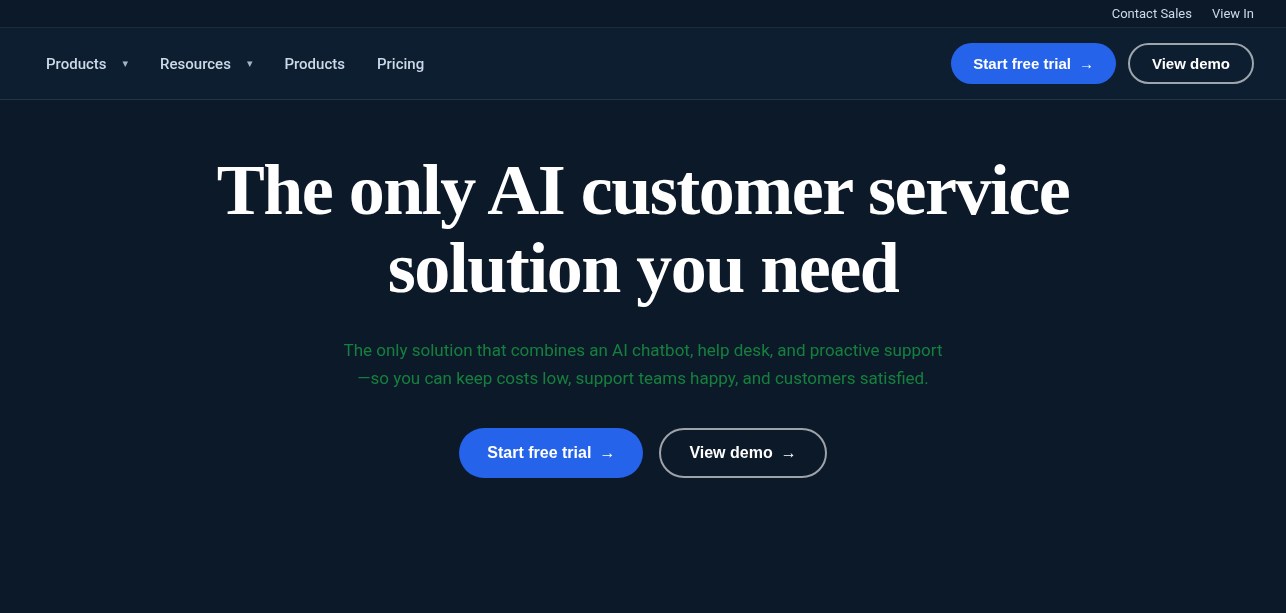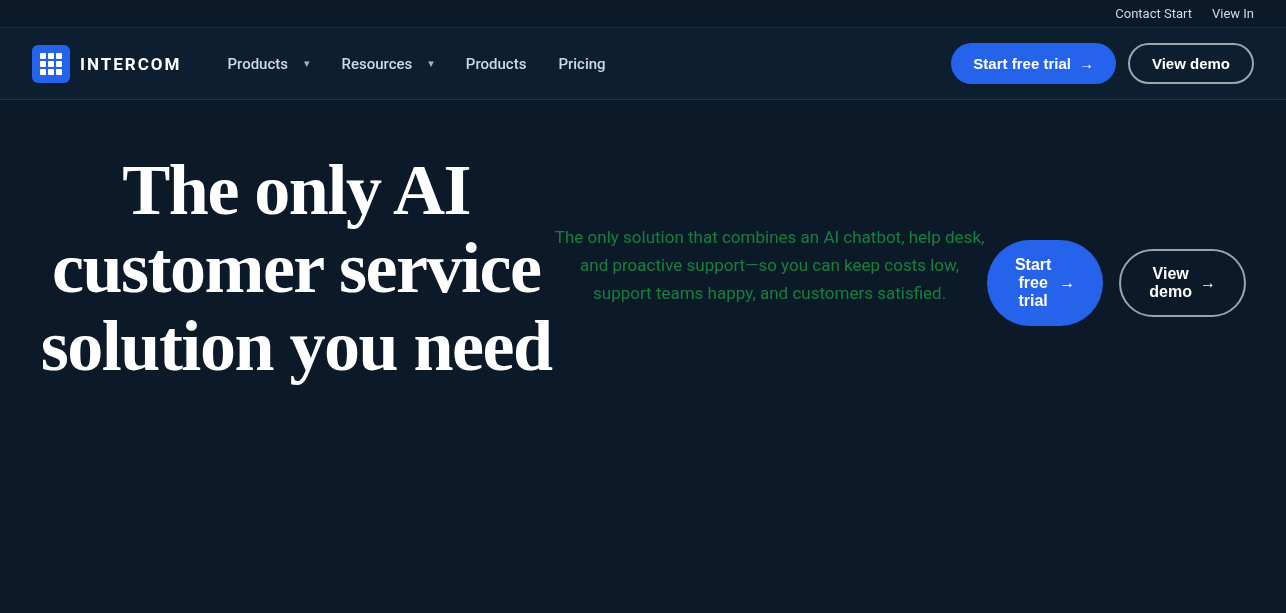--- a/index.html
+++ b/index.html
@@ -124,21 +124,21 @@
       display: flex;
       align-items: center;
       gap: 8px;
       white-space: nowrap;
     }
 
     
     .hero {
       background-color: #0c1929;
       display: flex;
-      flex-direction: row;
+      flex-direction: column;
       align-items: center;
       justify-content: center;
       text-align: center;
       padding: 52px 40px 40px;
       flex: 1;
     }
 
     .hero-title {
       color: #ffffff;
       font-size: 72px;
@@ -194,41 +194,25 @@
     }
 
     .arrow-icon {
       font-style: normal;
     }
   </style>
 </head>
 <body>
 
 <div class="utility-bar">
-  <a>Contact Start</a>
+  <a>Contact Sales</a>
   <a>View In</a>
 </div>
 
 <nav class="navbar">
-  <div class="logo-container">
-
-    <svg class="logo-icon" viewBox="0 0 38 38" fill="none" xmlns="http://www.w3.org/2000/svg">
-      <rect width="38" height="38" rx="6" fill="#2563eb"></rect>
-      <rect x="8" y="8" width="6" height="6" rx="1" fill="white"></rect>
-      <rect x="16" y="8" width="6" height="6" rx="1" fill="white"></rect>
-      <rect x="24" y="8" width="6" height="6" rx="1" fill="white"></rect>
-      <rect x="8" y="16" width="6" height="6" rx="1" fill="white"></rect>
-      <rect x="16" y="16" width="6" height="6" rx="1" fill="white"></rect>
-      <rect x="24" y="16" width="6" height="6" rx="1" fill="white"></rect>
-      <rect x="8" y="24" width="6" height="6" rx="1" fill="white"></rect>
-      <rect x="16" y="24" width="6" height="6" rx="1" fill="white"></rect>
-      <rect x="24" y="24" width="6" height="6" rx="1" fill="white"></rect>
-    </svg>
-    <span class="logo-text">INTERCOM</span>
-  </div>
 
   <div class="nav-links">
     <a class="nav-link">
       <span>Products</span>
       <span class="chevron-icon">▾</span>
     </a>
     <a class="nav-link">
       <span>Resources</span>
       <span class="chevron-icon">▾</span>
     </a>

